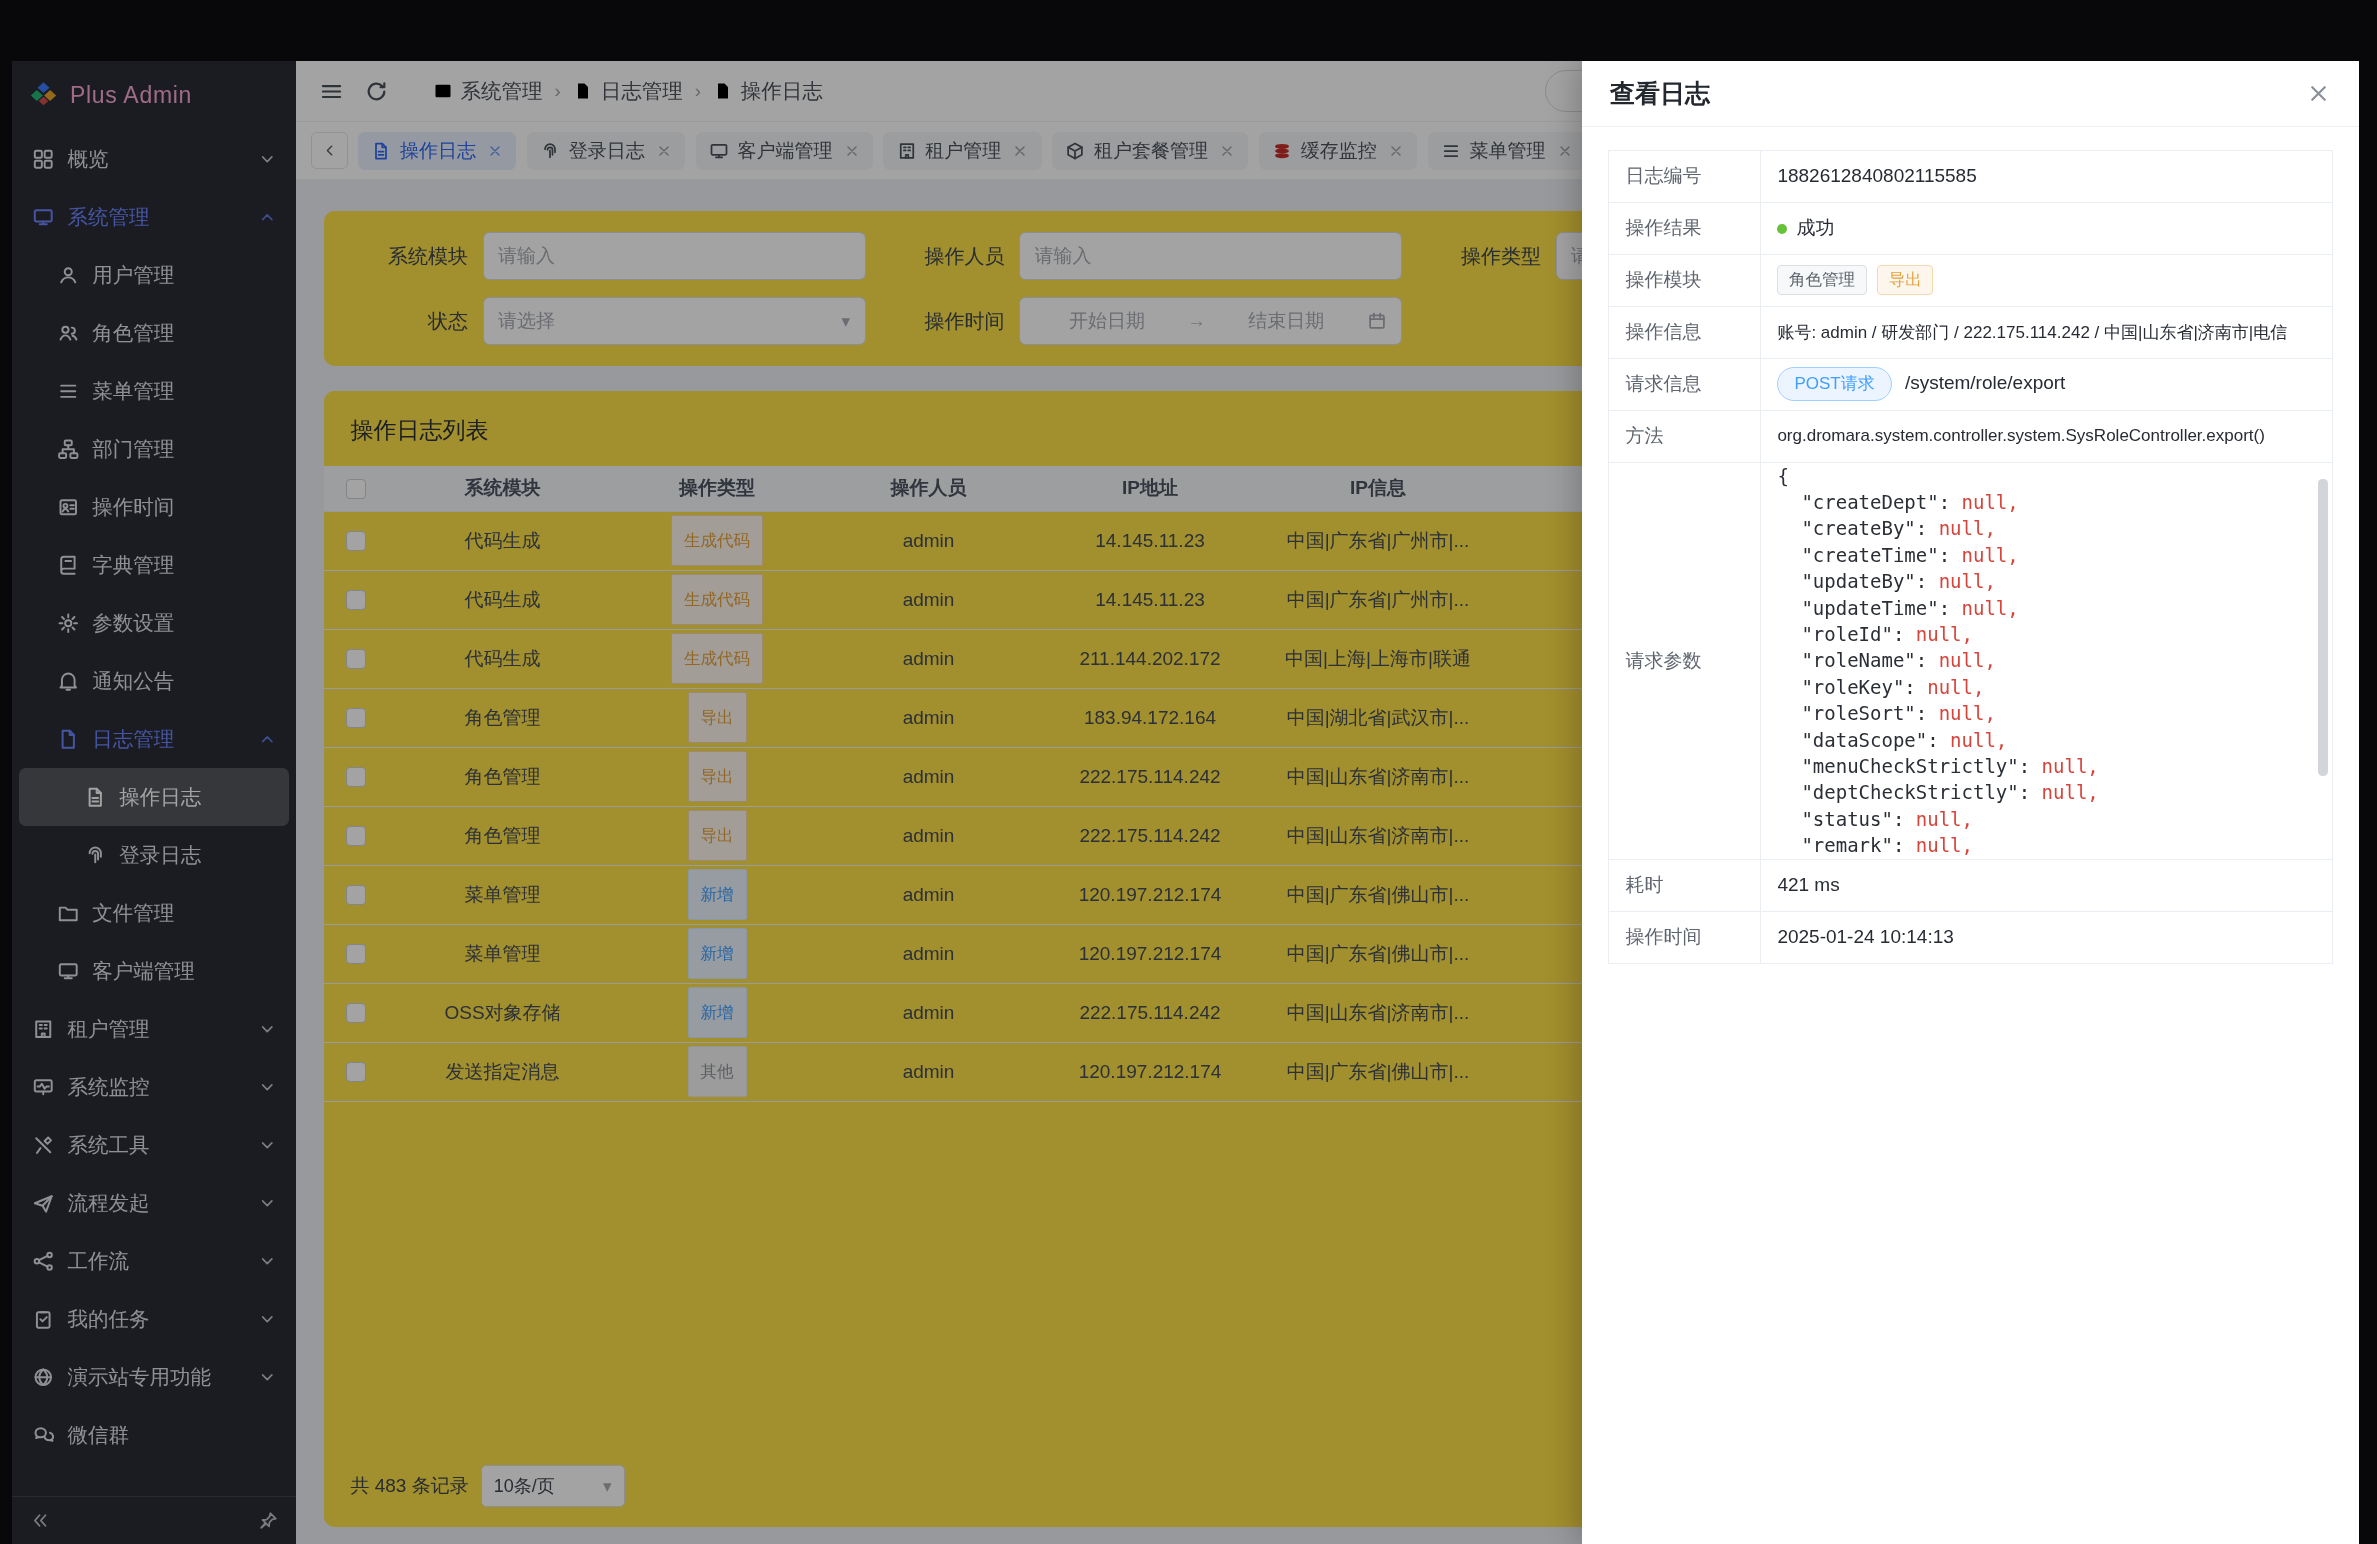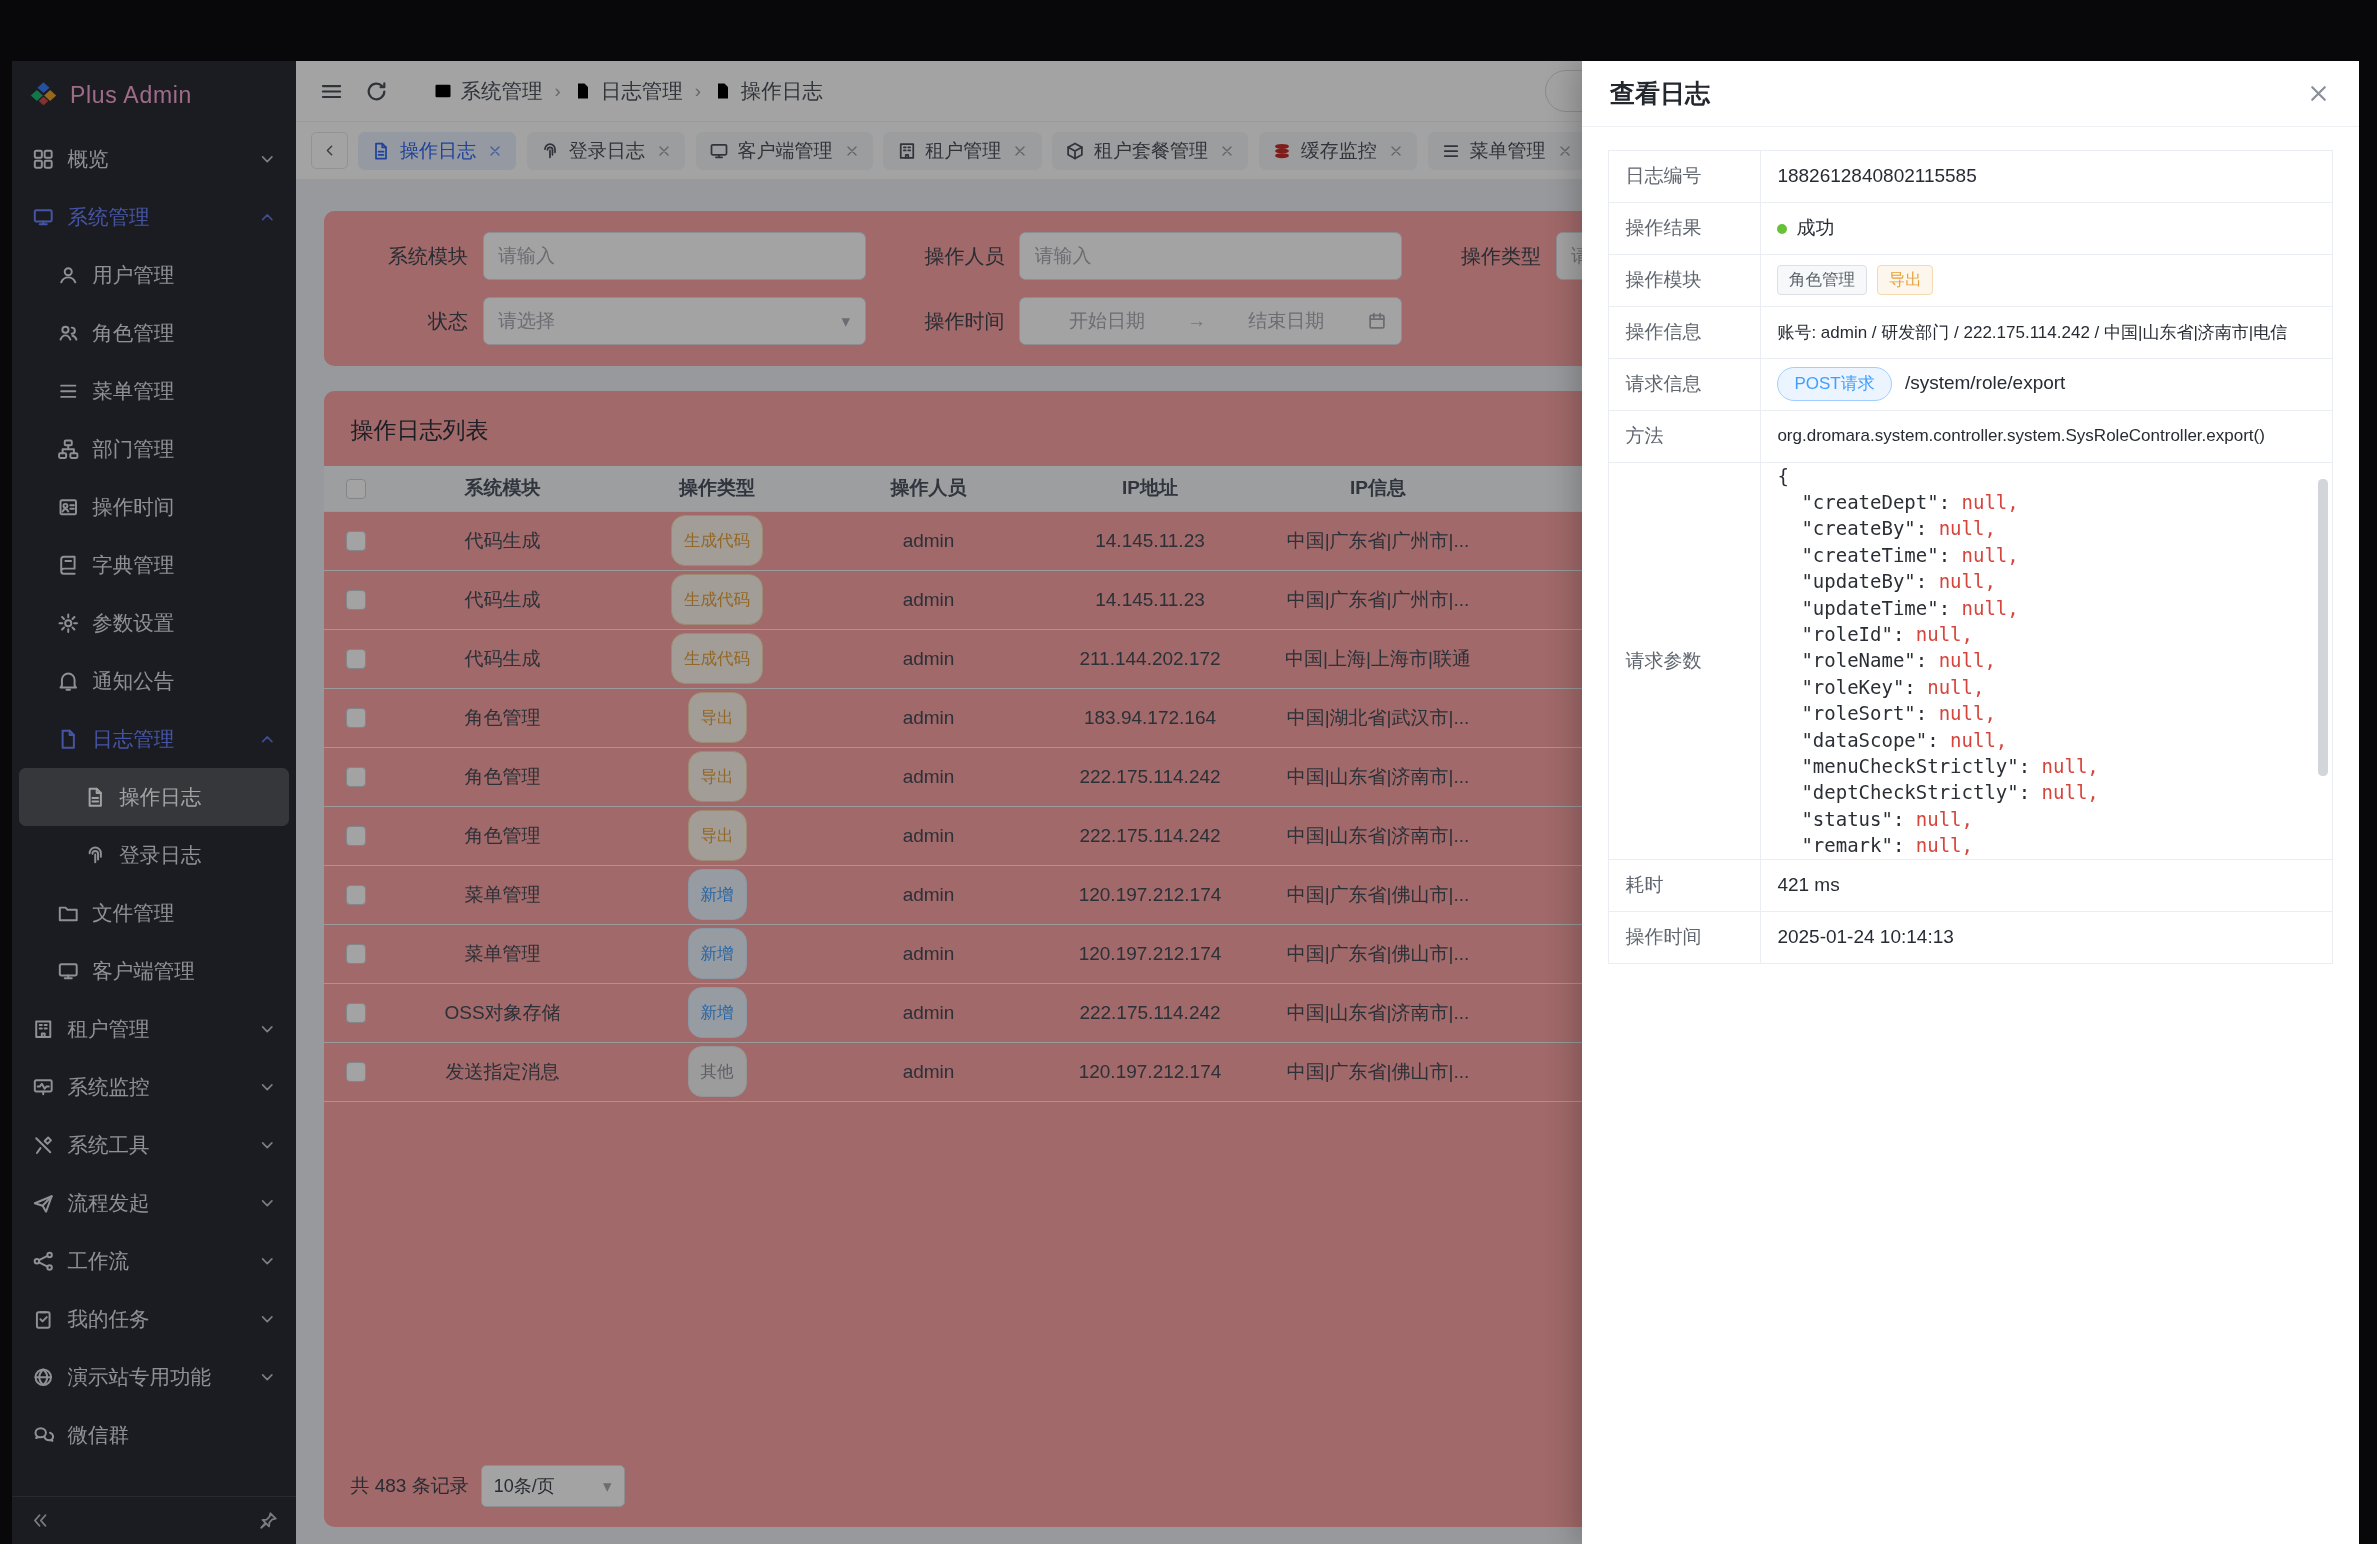--- a/index.html
+++ b/index.html
@@ -36,21 +36,21 @@
   .tabsbar {height:57px;background:#fff;display:flex;align-items:center;padding:0 14.5px;gap:10.6px;flex-shrink:0}
   .tab-nav {width:37px;height:37px;border:1.3px solid #e3e5ea;border-radius:5.3px;display:flex;align-items:center;justify-content:center;color:#5a6068;background:#fff}
   .tab-nav svg {width:17px;height:17px}
   .tab {height:38px;display:flex;align-items:center;gap:8.6px;padding:0 13.2px;border-radius:6.6px;background:#f5f6f8;color:#4c525b;font-size:19px;cursor:pointer;white-space:nowrap}
   .tab .ic {width:20px;height:20px}
   .tab .xic {width:16px;height:16px;color:#9aa0a8;margin-left:2.6px}
   .tab.active {background:#e9f0fe;color:#3168f2}
   .tab.active .xic {color:#6d95f5}
 
   .content {flex:1;padding:32px 28px 17px;display:flex;flex-direction:column;gap:25px;min-height:0}
-  .card {background:#fca5a5;border-radius:10.6px}
+  .card {background:#fde047;border-radius:10.6px}
 
   
   .fcard {padding:21px 0 21px 38px;display:flex;flex-direction:column;gap:17px;flex-shrink:0}
   .frow {display:flex;align-items:center;gap:33px}
   .fg {display:flex;align-items:center}
   .flab {width:106px;text-align:right;font-size:20px;color:#3f4550;margin-right:14.5px;flex-shrink:0}
   .inp {width:383px;height:48px;border:1.3px solid #dcdfe6;border-radius:6.6px;background:#fff;display:flex;align-items:center;padding:0 14.5px;font-size:19px;color:#a8abb2;gap:8px}
   .inp input {border:none;outline:none;flex:1;font-size:19px;color:#333;background:transparent;font-family:inherit;min-width:0}
   .inp input::placeholder {color:#a8abb2}
   .caret {margin-left:auto;color:#a8abb2;font-size:17px}
@@ -59,21 +59,21 @@
   .dr .mid {color:#b6b9bf;font-size:18.5px}
   .dr .cic {width:20px;height:20px;color:#a8abb2}
 
   
   .tcard {flex:1;padding:24px 0 20px;display:flex;flex-direction:column;min-height:0}
   .tc-title {font-size:23px;font-weight:normal;color:#2b313b;padding:0 26.4px 20px}
   table.grid {width:100%;border-collapse:collapse;table-layout:fixed;font-size:19px;color:#454c58}
   .grid th {background:#f6f7fa;font-weight:bold;color:#4c5361;height:45px;text-align:center;border-bottom:1.3px solid #edeff3}
   .grid td {height:59px;border-bottom:1.3px solid #f0f2f5;text-align:center;overflow:hidden;white-space:nowrap}
   .cb {display:inline-block;width:20px;height:20px;border:1.3px solid #ccd0d7;border-radius:4px;background:#fff;vertical-align:middle}
-  .tag {display:inline-block;padding:16px 12px;border-radius:14px;font-size:16.5px;line-height:1}
+  .tag {display:inline-block;padding:16px 12px;border-radius:2px;font-size:16.5px;line-height:1}
   .tag.warning {color:#e6a23c;background:#fdf6ec;border:0.7px solid #f5dab1}
   .tag.primary {color:#409eff;background:#ecf5ff;border:0.7px solid #d9ecff}
   .tag.info {color:#909399;background:#f4f4f5;border:0.7px solid #e9e9eb}
   .pager {margin-top:auto;display:flex;align-items:center;gap:12px;padding:20px 26.4px 0;font-size:19px;color:#3f4550}
   .psel {width:144px;height:42px;border:1.3px solid #dcdfe6;border-radius:5.3px;display:flex;align-items:center;padding:0 12px;font-size:18px;color:#3f4550;background:#fff}
 
   
   .dim {position:absolute;inset:0;background:rgba(0,0,0,0.36);z-index:40}
   .drawer {position:absolute;top:0;right:0;width:777px;height:100%;background:#fff;z-index:50;box-shadow:-6.6px 0 29px rgba(0,0,0,0.22);display:flex;flex-direction:column}
   .dhead {height:66px;display:flex;align-items:center;justify-content:space-between;padding:0 28px;border-bottom:1.3px solid #eef0f3;flex-shrink:0}

